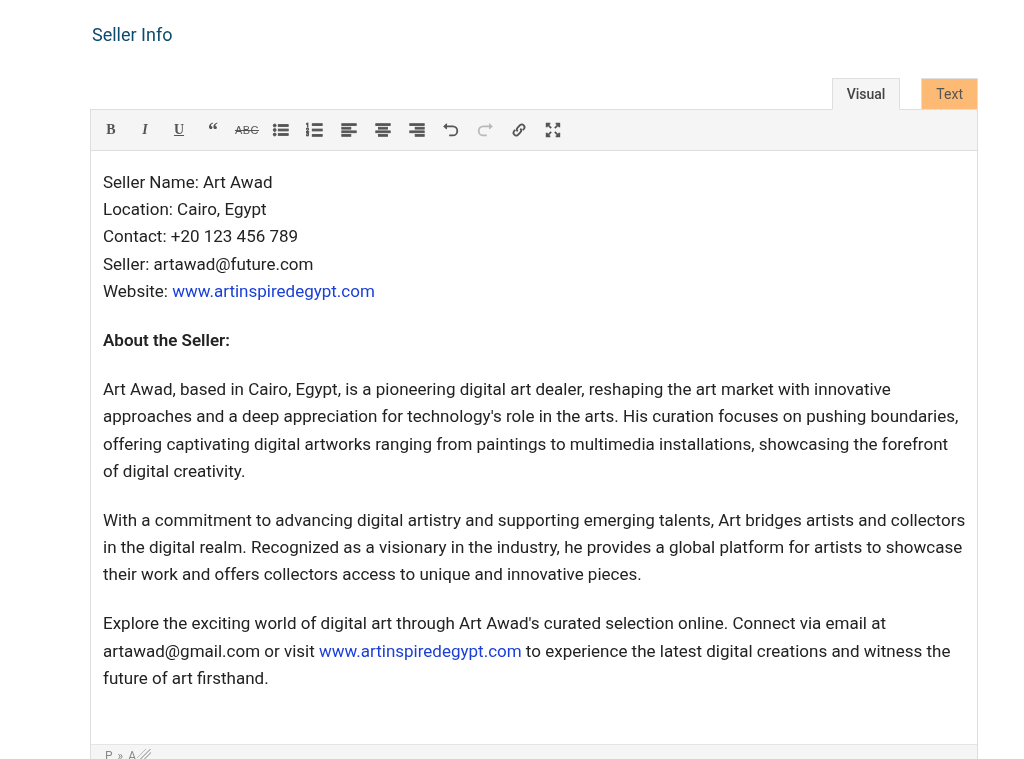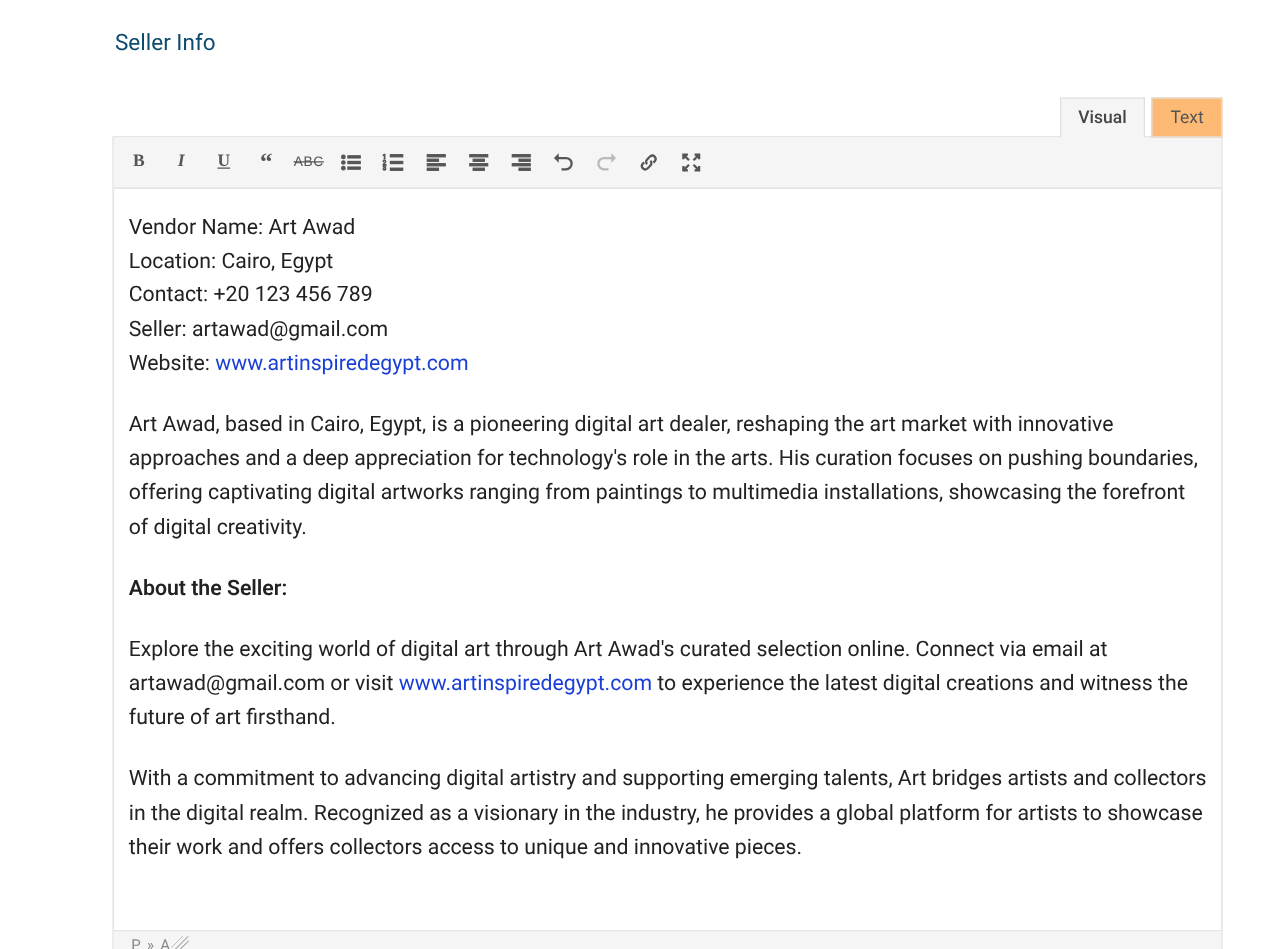--- a/index.html
+++ b/index.html
@@ -19,21 +19,21 @@
   .page-title {
     font-size: 18px;
     color: #0c4a6e;
     font-weight: 400;
     margin: 4px 0 32px 2px;
   }
 
   .tabs {
     display: flex;
     justify-content: flex-end;
-    gap: 0;
+    gap: 16px;
     margin-bottom: 0;
   }
 
   .tab {
     font-size: 14px;
     padding: 7px 14px;
     border: 1px solid #dfdfdf;
     background: #f3f3f3;
     color: #555;
     cursor: pointer;
@@ -216,42 +216,42 @@
             <line x1="3" y1="3" x2="8" y2="8"></line>
             <line x1="17" y1="3" x2="12" y2="8"></line>
             <line x1="17" y1="17" x2="12" y2="12"></line>
             <line x1="3" y1="17" x2="8" y2="12"></line>
           </svg>
       </div>
     </div>
 
     <div class="content">
       <div class="info-line">
-        <span>Vendor Name: </span><span>Art Awad</span>
+        <span>Seller Name: </span><span>Art Awad</span>
       </div>
       <div class="info-line">
         <span>Location: </span><span>Cairo, Egypt</span>
       </div>
       <div class="info-line">
         <span>Contact: </span><span>+20 123 456 789</span>
       </div>
       <div class="info-line">
-        <span>Seller: </span><span>artawad@gmail.com</span>
+        <span>Seller: </span><span>artawad@future.com</span>
       </div>
       <div class="info-line" style="margin-bottom:22px">
         <span>Website: </span><a href="#">www.artinspiredegypt.com</a>
       </div>
 
+      <p><strong>About the Seller:</strong></p>
+
       <p>Art Awad, based in Cairo, Egypt, is a pioneering digital art dealer, reshaping the art market with innovative approaches and a deep appreciation for technology's role in the arts. His curation focuses on pushing boundaries, offering captivating digital artworks ranging from paintings to multimedia installations, showcasing the forefront of digital creativity.</p>
-
-      <p><strong>About the Seller:</strong></p>
+      <p>With a commitment to advancing digital artistry and supporting emerging talents, Art bridges artists and collectors in the digital realm. Recognized as a visionary in the industry, he provides a global platform for artists to showcase their work and offers collectors access to unique and innovative pieces.</p>
       <p>
         <span>Explore the exciting world of digital art through Art Awad's curated selection online. Connect via email at artawad@gmail.com or visit </span><a href="#">www.artinspiredegypt.com</a><span> to experience the latest digital creations and witness the future of art firsthand.</span>
       </p>
-      <p>With a commitment to advancing digital artistry and supporting emerging talents, Art bridges artists and collectors in the digital realm. Recognized as a visionary in the industry, he provides a global platform for artists to showcase their work and offers collectors access to unique and innovative pieces.</p>
     </div>
 
     <div class="statusbar">
       <span class="path">P » A</span>
       <span class="resize"></span>
     </div>
 
   </div>
 </div>
 

